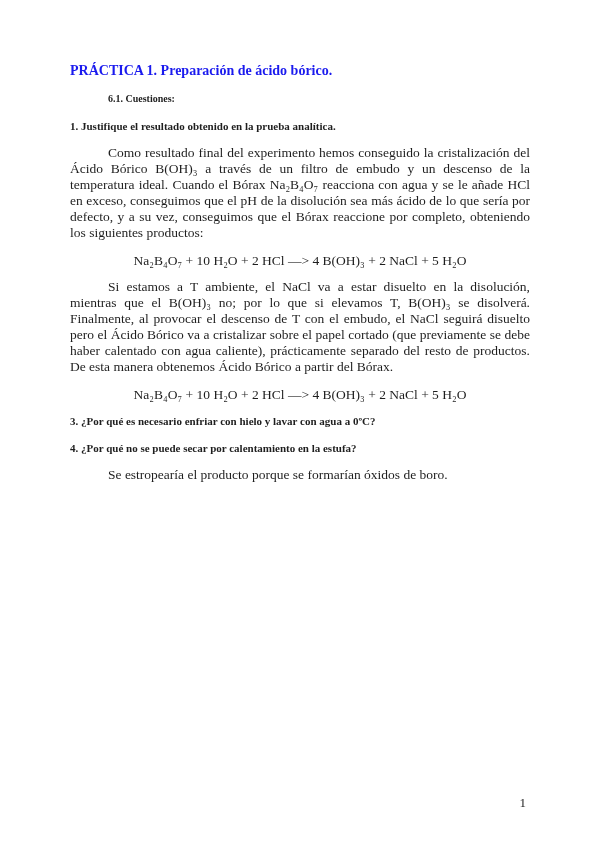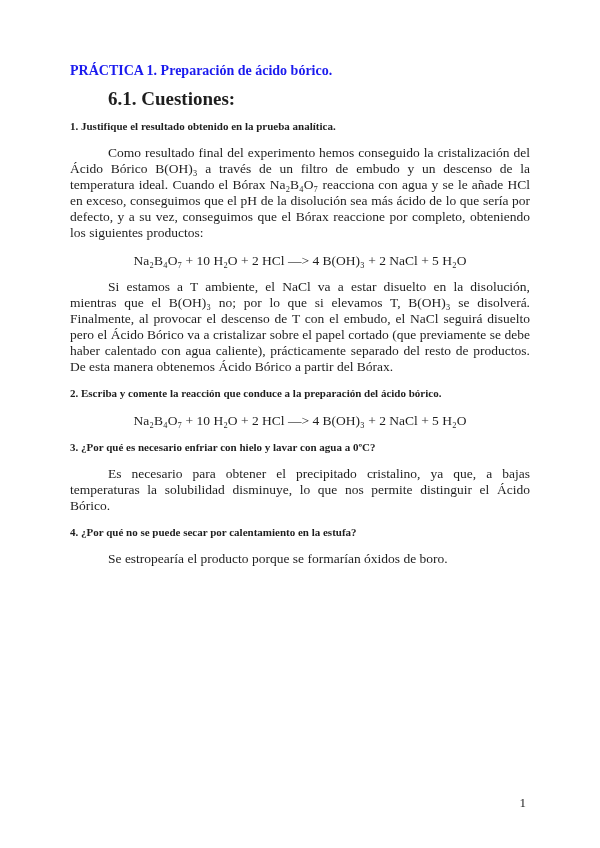--- a/index.html
+++ b/index.html
@@ -21,21 +21,21 @@
     color: #1e1e1e;
     overflow: hidden;
   }
   .doc-title {
     font-size: 14px;
     font-weight: bold;
     color: #1a1aee;
     margin: 0 0 12px 0;
   }
   .section-heading {
-    font-size: 19px;
+    font-size: 10px;
     font-weight: bold;
     margin: 0 0 11px 0;
     padding-left: 38px;
   }
   .question {
     font-size: 11px;
     font-weight: bold;
     margin: 0 0 11px 0;
     text-align: justify;
   }
@@ -67,27 +67,25 @@
   <h2 class="section-heading">6.1. Cuestiones:</h2>
 
   <h3 class="question">1. Justifique el resultado obtenido en la prueba analítica.</h3>
 
   <p class="body">Como resultado final del experimento hemos conseguido la cristalización del Ácido Bórico B(OH)₃ a través de un filtro de embudo y un descenso de la temperatura ideal. Cuando el Bórax Na₂B₄O₇ reacciona con agua y se le añade HCl en exceso, conseguimos que el pH de la disolución sea más ácido de lo que sería por defecto, y a su vez, conseguimos que el Bórax reaccione por completo, obteniendo los siguientes productos:</p>
 
   <p class="equation">Na₂B₄O₇ + 10 H₂O + 2 HCl —&gt; 4 B(OH)₃ + 2 NaCl + 5 H₂O</p>
 
   <p class="body">Si estamos a T ambiente, el NaCl va a estar disuelto en la disolución, mientras que el B(OH)₃ no; por lo que si elevamos T, B(OH)₃ se disolverá. Finalmente, al provocar el descenso de T con el embudo, el NaCl seguirá disuelto pero el Ácido Bórico va a cristalizar sobre el papel cortado (que previamente se debe haber calentado con agua caliente), prácticamente separado del resto de productos. De esta manera obtenemos Ácido Bórico a partir del Bórax.</p>
 
-  <h3 class="question">2. Escriba y comente la reacción que conduce a la preparación del ácido bórico.</h3>
 
   <p class="equation">Na₂B₄O₇ + 10 H₂O + 2 HCl —&gt; 4 B(OH)₃ + 2 NaCl + 5 H₂O</p>
 
   <h3 class="question">3. ¿Por qué es necesario enfriar con hielo y lavar con agua a 0ºC?</h3>
 
-  <p class="body">Es necesario para obtener el precipitado cristalino, ya que, a bajas temperaturas la solubilidad disminuye, lo que nos permite distinguir el Ácido Bórico.</p>
 
   <h3 class="question">4. ¿Por qué no se puede secar por calentamiento en la estufa?</h3>
 
   <p class="body">Se estropearía el producto porque se formarían óxidos de boro.</p>
 
 
   <div class="page-number">1</div>
 
 </div>
 

